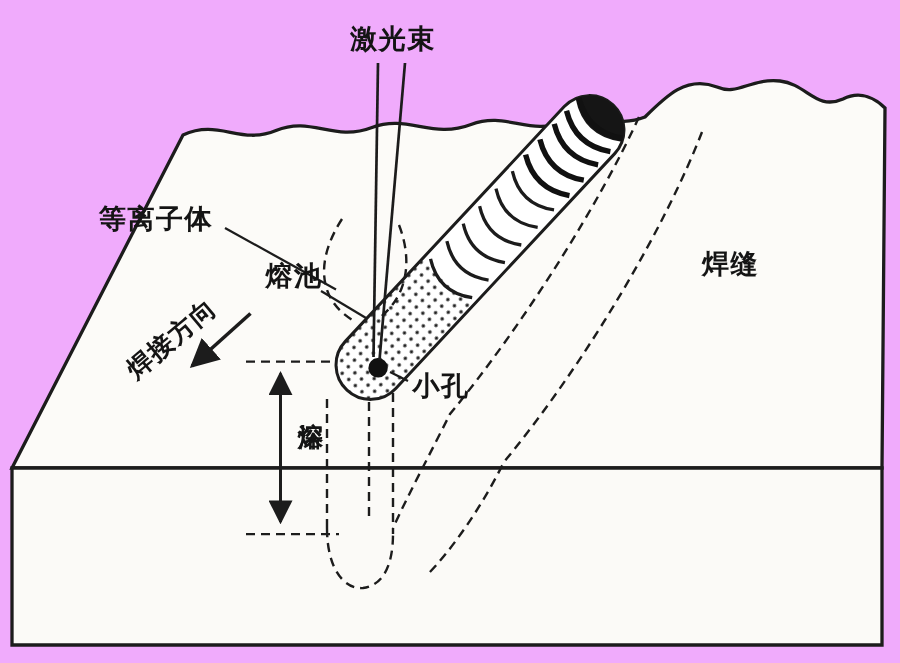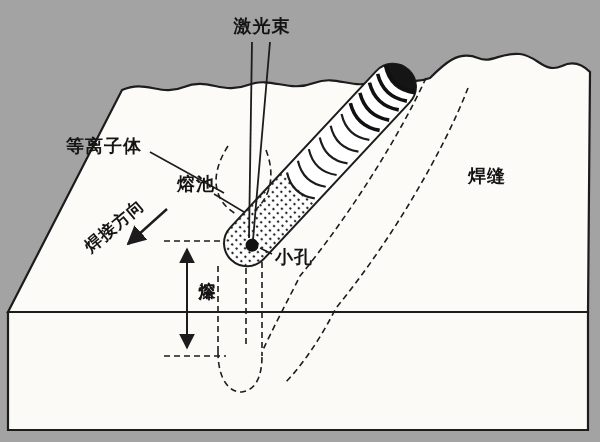--- a/index.html
+++ b/index.html
@@ -1,18 +1,18 @@
 <!DOCTYPE html>
 <html><head>
 <meta charset="utf-8">
 <style>
   html,body{margin:0;padding:0;background:#e9e7e3;}
   .stage{
     width:600px;height:442px;position:relative;overflow:hidden;
-    background:#a3a3a3;
+    background:#f0abfc;
     font-family:"Liberation Sans","DejaVu Sans",sans-serif;
   }
   svg{position:absolute;inset:0;display:block;}
   text{fill:#141414;}
   .lbl{font-size:18px;font-weight:bold;letter-spacing:1px;}
   .lbl-sm{font-size:17px;font-weight:bold;letter-spacing:1px;}
   .dash{stroke:#1c1c1c;fill:none;stroke-dasharray:6 4;}
 </style>
 </head>
 <body>

